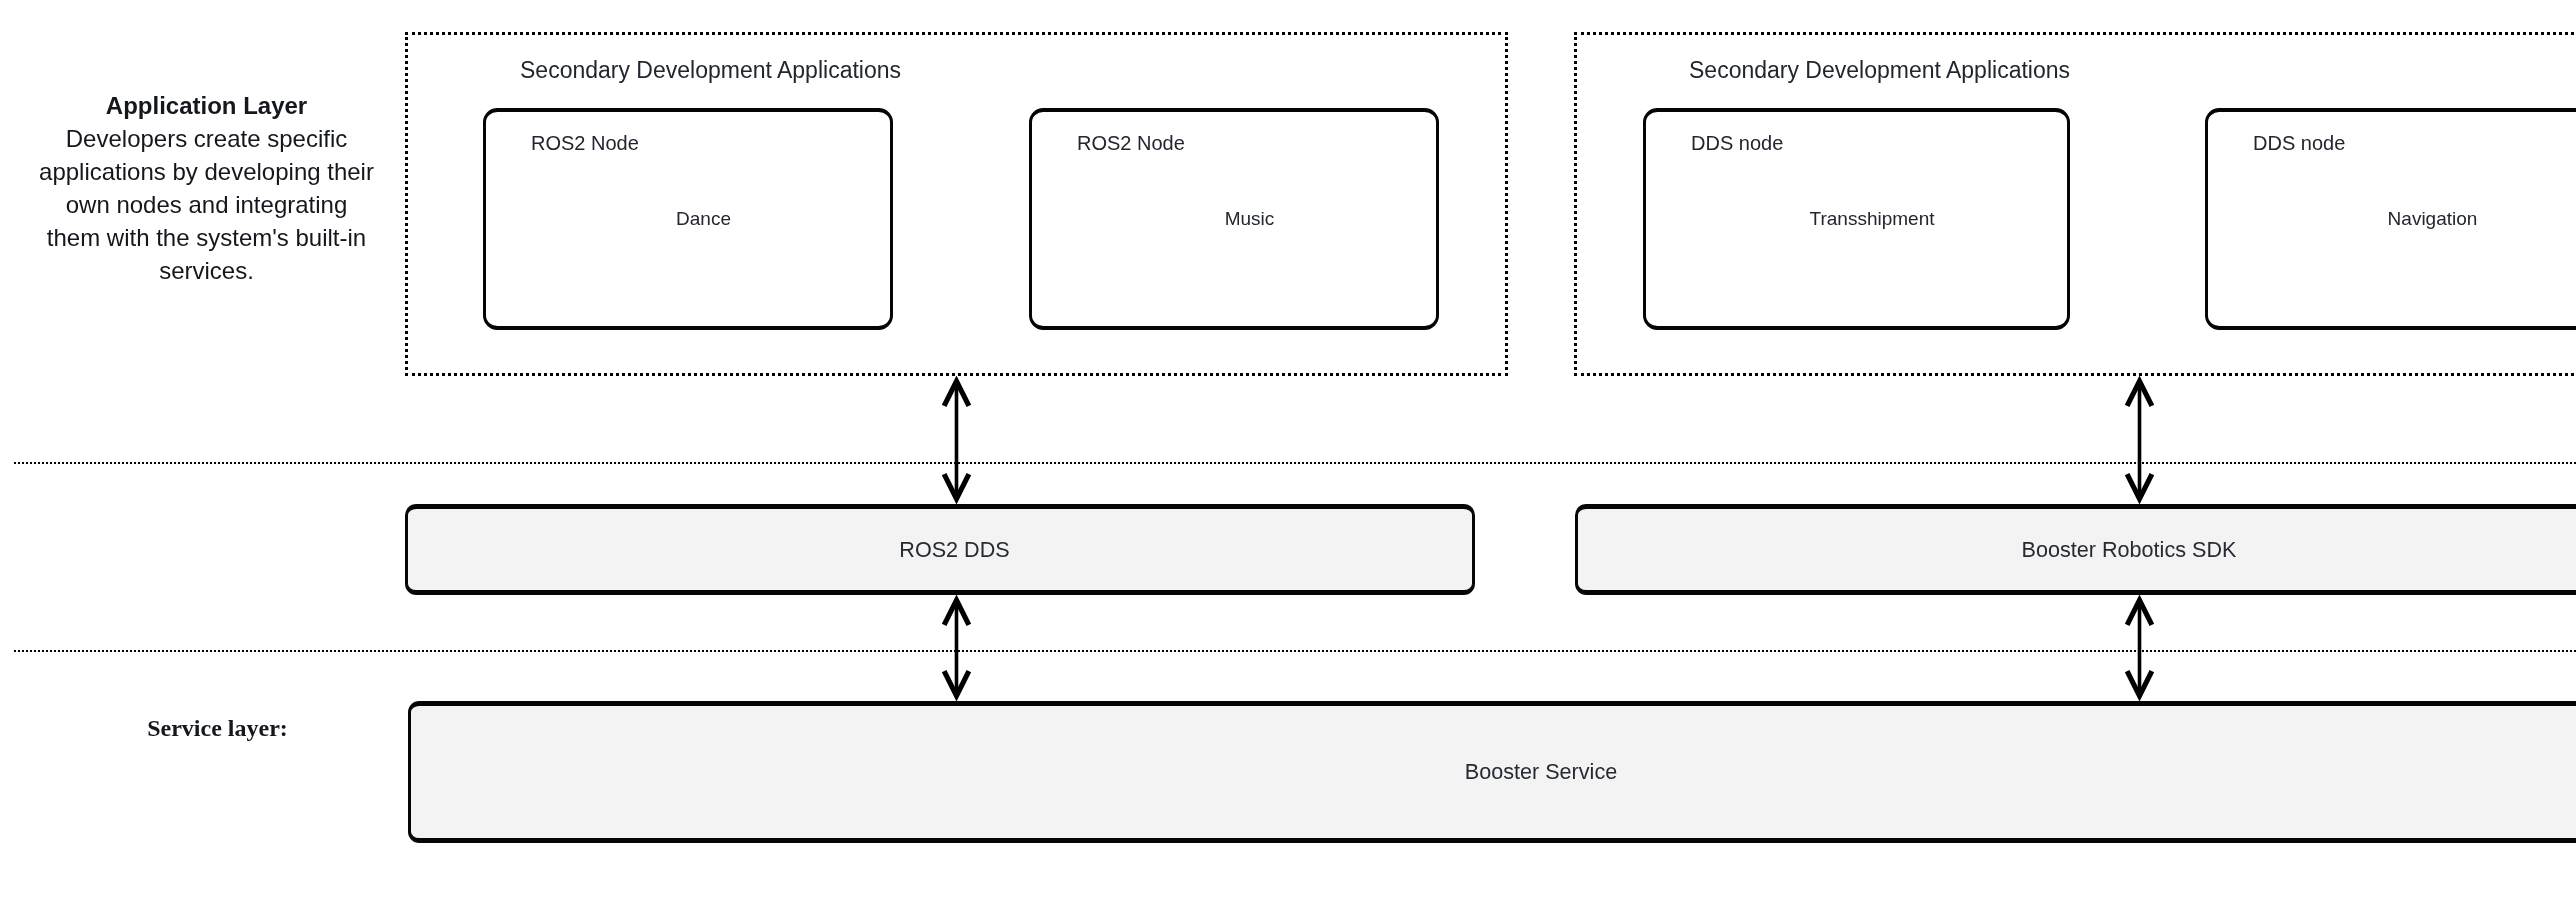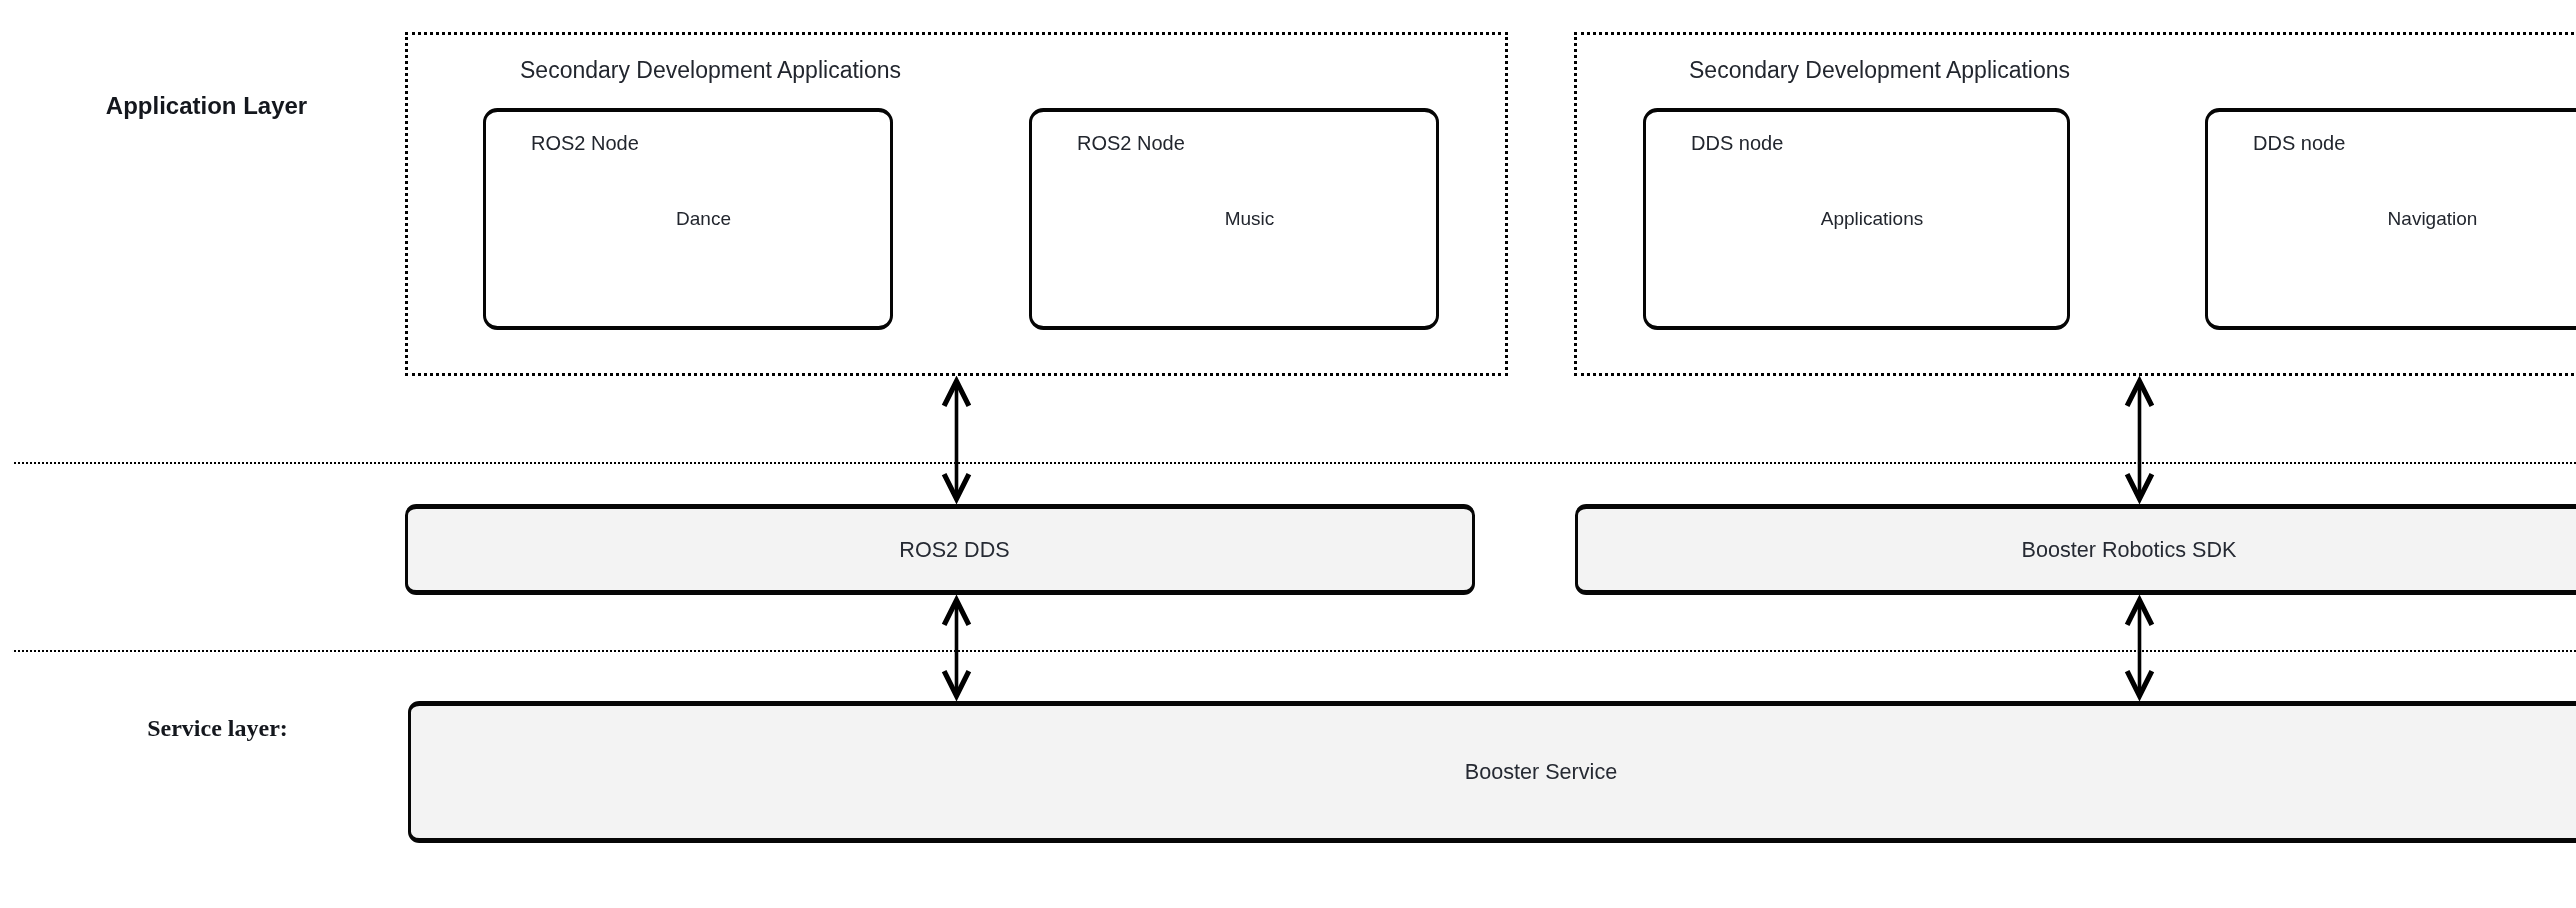--- a/index.html
+++ b/index.html
@@ -77,20 +77,21 @@
   .arrow-4 { left:2123px; top:595px; }
   .arrow svg { display:block; }
 </style>
 </head>
 <body>
 
 <div class="canvas">
 
   <div class="annotation annot-app">
     <div class="heading">Application Layer</div>
+    <div>Developers create specific applications by developing their own nodes and integrating them with the system's built-in services.</div>
   </div>
 
 
   <div class="annotation annot-service">
     <div class="heading">Service layer:</div>
   </div>
 
   <div class="separator sep-1"></div>
   <div class="separator sep-2"></div>
 
@@ -103,21 +104,21 @@
     <div class="node node-music">
       <div class="node-type">ROS2 Node</div>
       <div class="node-name">Music</div>
     </div>
   </div>
 
   <div class="group-box group-right">
     <div class="group-title">Secondary Development Applications</div>
     <div class="node node-transshipment">
       <div class="node-type">DDS node</div>
-      <div class="node-name">Applications</div>
+      <div class="node-name">Transshipment</div>
     </div>
     <div class="node node-navigation">
       <div class="node-type">DDS node</div>
       <div class="node-name">Navigation</div>
     </div>
   </div>
 
   <div class="bar bar-ros2dds">
     <span>ROS2 DDS</span>
   </div>

